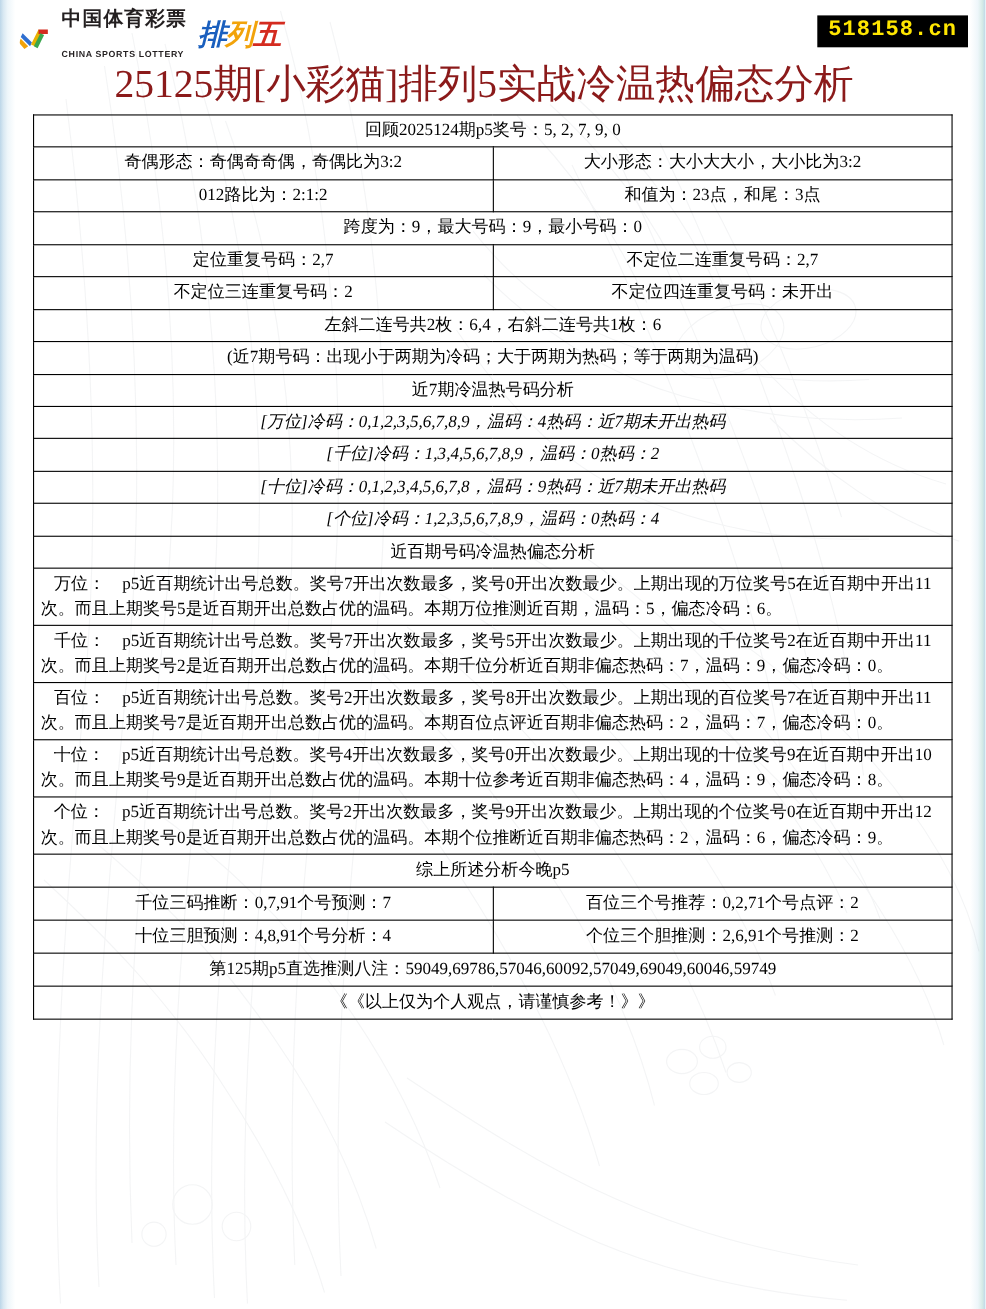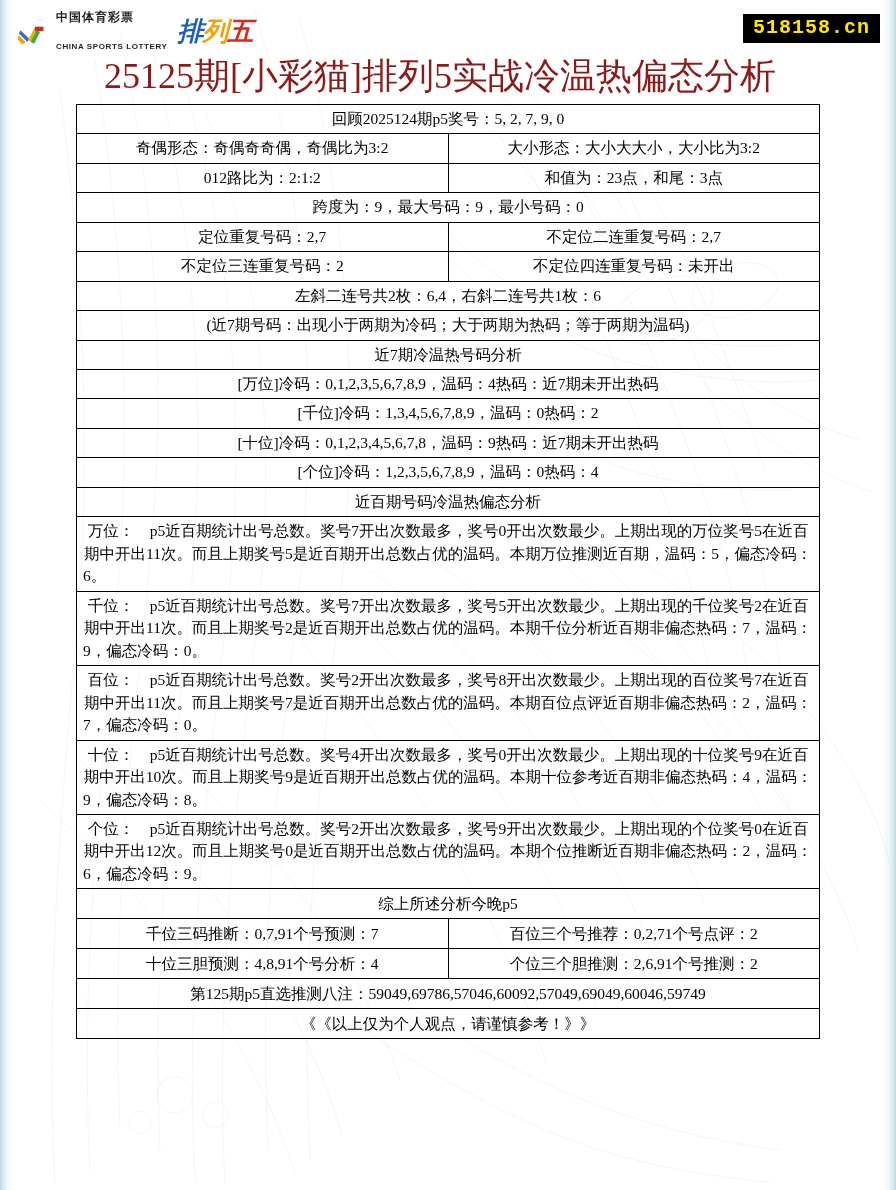--- a/index.html
+++ b/index.html
@@ -49,21 +49,21 @@
     display: flex;
     align-items: center;
   }
   .logo-wrap { display: flex; align-items: center; gap: 4px; }
   .logo-mark { width: 34px; height: 30px; flex: none; }
   .logo-cn {
     display: flex; flex-direction: column; line-height: 1;
     font-family: "Liberation Sans", sans-serif;
   }
   .logo-cn .big {
-    font-size: 12px; font-weight: bold; color: #231f20;
+    font-size: 18px; font-weight: bold; color: #231f20;
     letter-spacing: 1px;
   }
   .logo-cn .small {
     font-size: 8px; font-weight: bold; color: #231f20;
     letter-spacing: .6px; margin-top: 20px;
   }
   .logo-p5 {
     font-size: 26px; font-weight: bold; font-style: italic;
     font-family: "Liberation Sans", sans-serif;
     margin-left: 6px; letter-spacing: -1px;
@@ -92,36 +92,36 @@
     font-size: 36px;
     line-height: 1.05;
     margin: 2px 16px 8px 0;
     font-family: "Liberation Serif", serif;
     letter-spacing: 0px;
     white-space: nowrap;
   }
 
   
   table.grid {
-    width: 744px;
+    width: 836px;
     margin: 0 auto;
     border-collapse: collapse;
     background: transparent;
     font-size: 15.5px;
     color: #000;
   }
   table.grid td {
     border: 1px solid #000;
     padding: 3px 6px;
     text-align: center;
     vertical-align: middle;
     line-height: 1.45;
     background: transparent;
   }
-  td.left { text-align: left; padding-left: 8px; }
+  td.left { text-align: left; padding-left: 8px; font-style: italic; }
   td.para {
     text-align: justify;
     text-align-last: left;
     padding: 6px 8px 7px 8px;
     line-height: 1.58;
   }
   td.tall { height: 30px; }
 </style>
 </head>
 <body>

